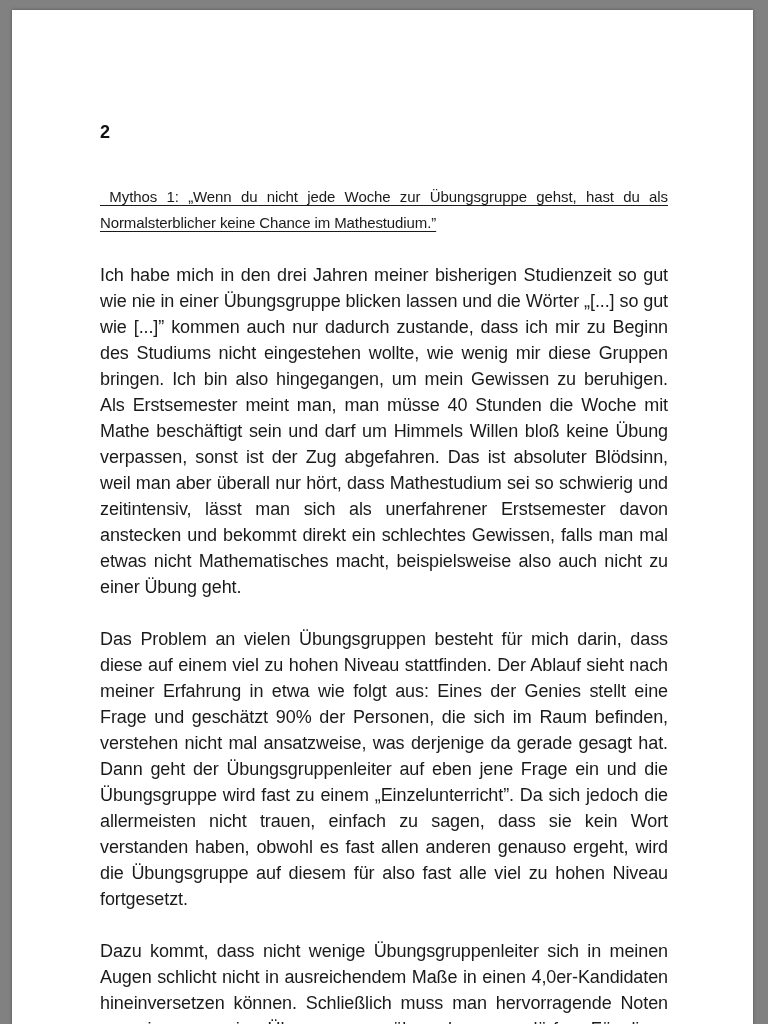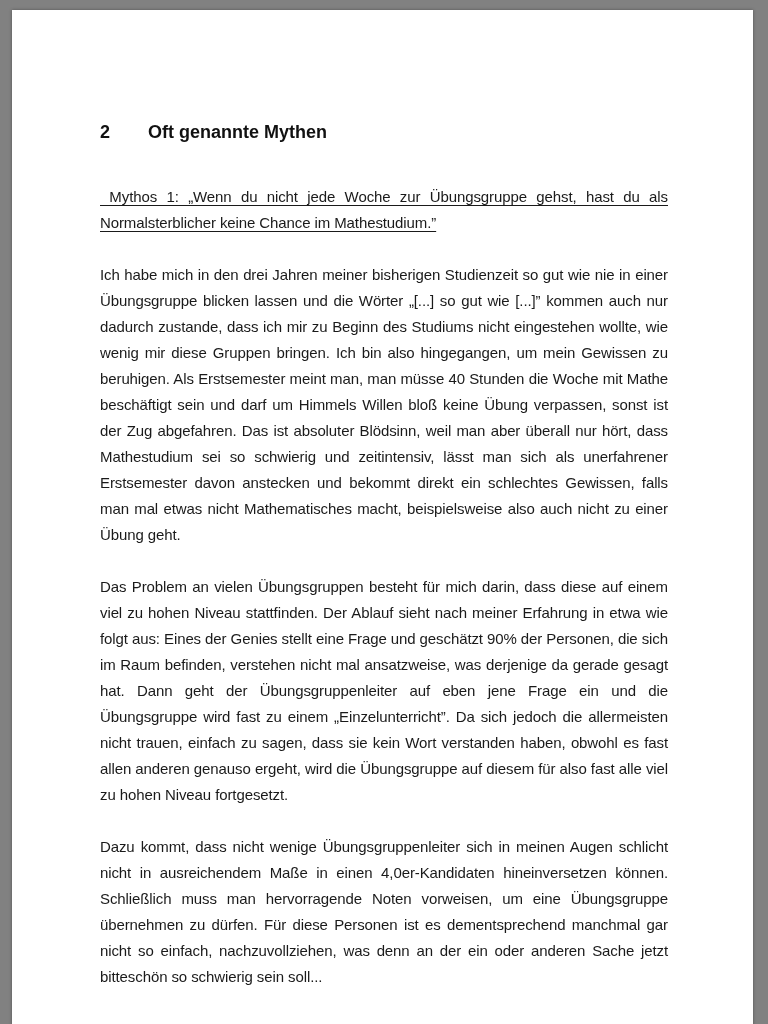--- a/index.html
+++ b/index.html
@@ -50,36 +50,35 @@
     font-size: 15px;
     line-height: 26px;
     text-align: justify;
     text-decoration: underline;
     text-underline-offset: 3px;
     text-decoration-thickness: 1px;
     letter-spacing: -0.1px;
   }
   .body-para {
     margin: 26px 0 0 0;
-    font-size: 15px;
+    font-size: 18px;
     line-height: 26px;
     text-align: justify;
     letter-spacing: -0.1px;
   }
 </style>
 </head>
 <body>
 
 <div class="viewer">
   <div class="paper">
     <div class="content">
 
       <h1 class="section-heading">
         <span class="num">2</span>
-        <span>Oft genannte Mythen</span>
       </h1>
 
       <p class="myth">&nbsp;Mythos 1: „Wenn du nicht jede Woche zur Übungsgruppe gehst, hast du als Normalsterblicher keine Chance im Mathestudium.”</p>
 
       <p class="body-para">Ich habe mich in den drei Jahren meiner bisherigen Studienzeit so gut wie nie in einer Übungsgruppe blicken lassen und die Wörter „[...] so gut wie [...]” kommen auch nur dadurch zustande, dass ich mir zu Beginn des Studiums nicht eingestehen wollte, wie wenig mir diese Gruppen bringen. Ich bin also hingegangen, um mein Gewissen zu beruhigen. Als Erstsemester meint man, man müsse 40 Stunden die Woche mit Mathe beschäftigt sein und darf um Himmels Willen bloß keine Übung verpassen, sonst ist der Zug abgefahren. Das ist absoluter Blödsinn, weil man aber überall nur hört, dass Mathestudium sei so schwierig und zeitintensiv, lässt man sich als unerfahrener Erstsemester davon anstecken und bekommt direkt ein schlechtes Gewissen, falls man mal etwas nicht Mathematisches macht, beispielsweise also auch nicht zu einer Übung geht.</p>
 
       <p class="body-para">Das Problem an vielen Übungsgruppen besteht für mich darin, dass diese auf einem viel zu hohen Niveau stattfinden. Der Ablauf sieht nach meiner Erfahrung in etwa wie folgt aus: Eines der Genies stellt eine Frage und geschätzt 90% der Personen, die sich im Raum befinden, verstehen nicht mal ansatzweise, was derjenige da gerade gesagt hat. Dann geht der Übungsgruppenleiter auf eben jene Frage ein und die Übungsgruppe wird fast zu einem „Einzelunterricht”. Da sich jedoch die allermeisten nicht trauen, einfach zu sagen, dass sie kein Wort verstanden haben, obwohl es fast allen anderen genauso ergeht, wird die Übungsgruppe auf diesem für also fast alle viel zu hohen Niveau fortgesetzt.</p>
 
       <p class="body-para">Dazu kommt, dass nicht wenige Übungsgruppenleiter sich in meinen Augen schlicht nicht in ausreichendem Maße in einen 4,0er-Kandidaten hineinversetzen können. Schließlich muss man hervorragende Noten vorweisen, um eine Übungsgruppe übernehmen zu dürfen. Für diese Personen ist es dementsprechend manchmal gar nicht so einfach, nachzuvollziehen, was denn an der ein oder anderen Sache jetzt bitteschön so schwierig sein soll...</p>
 

